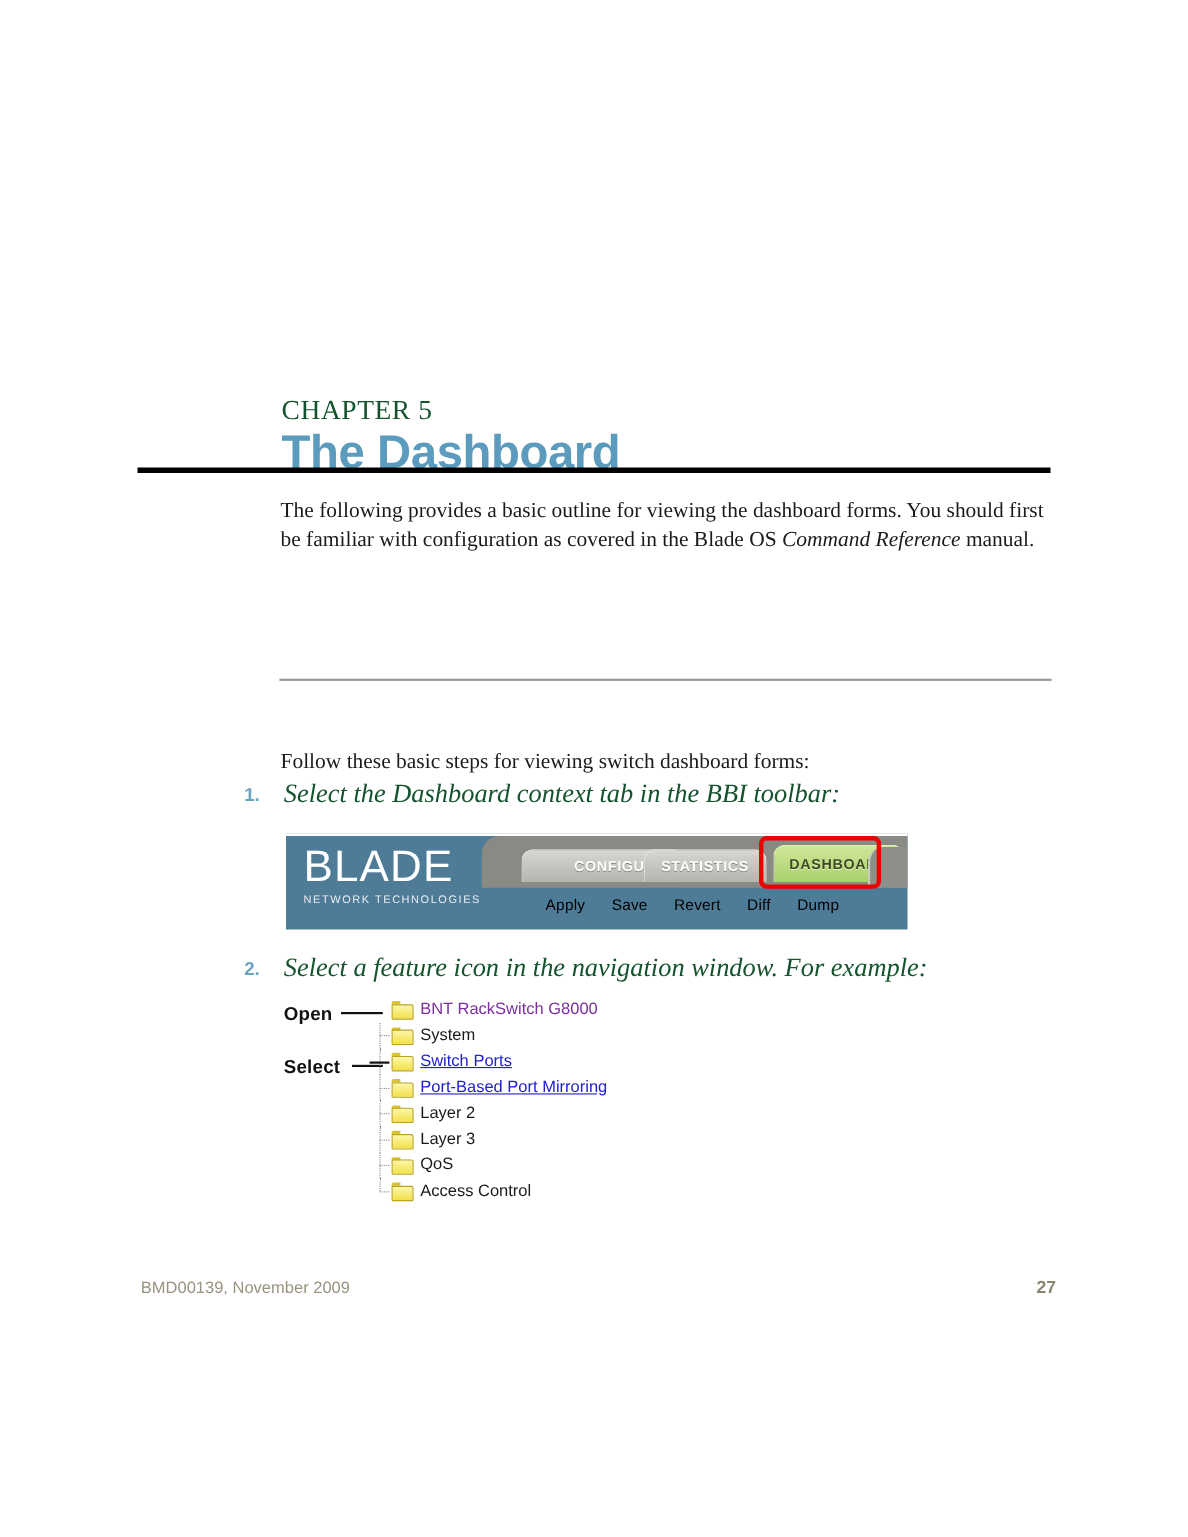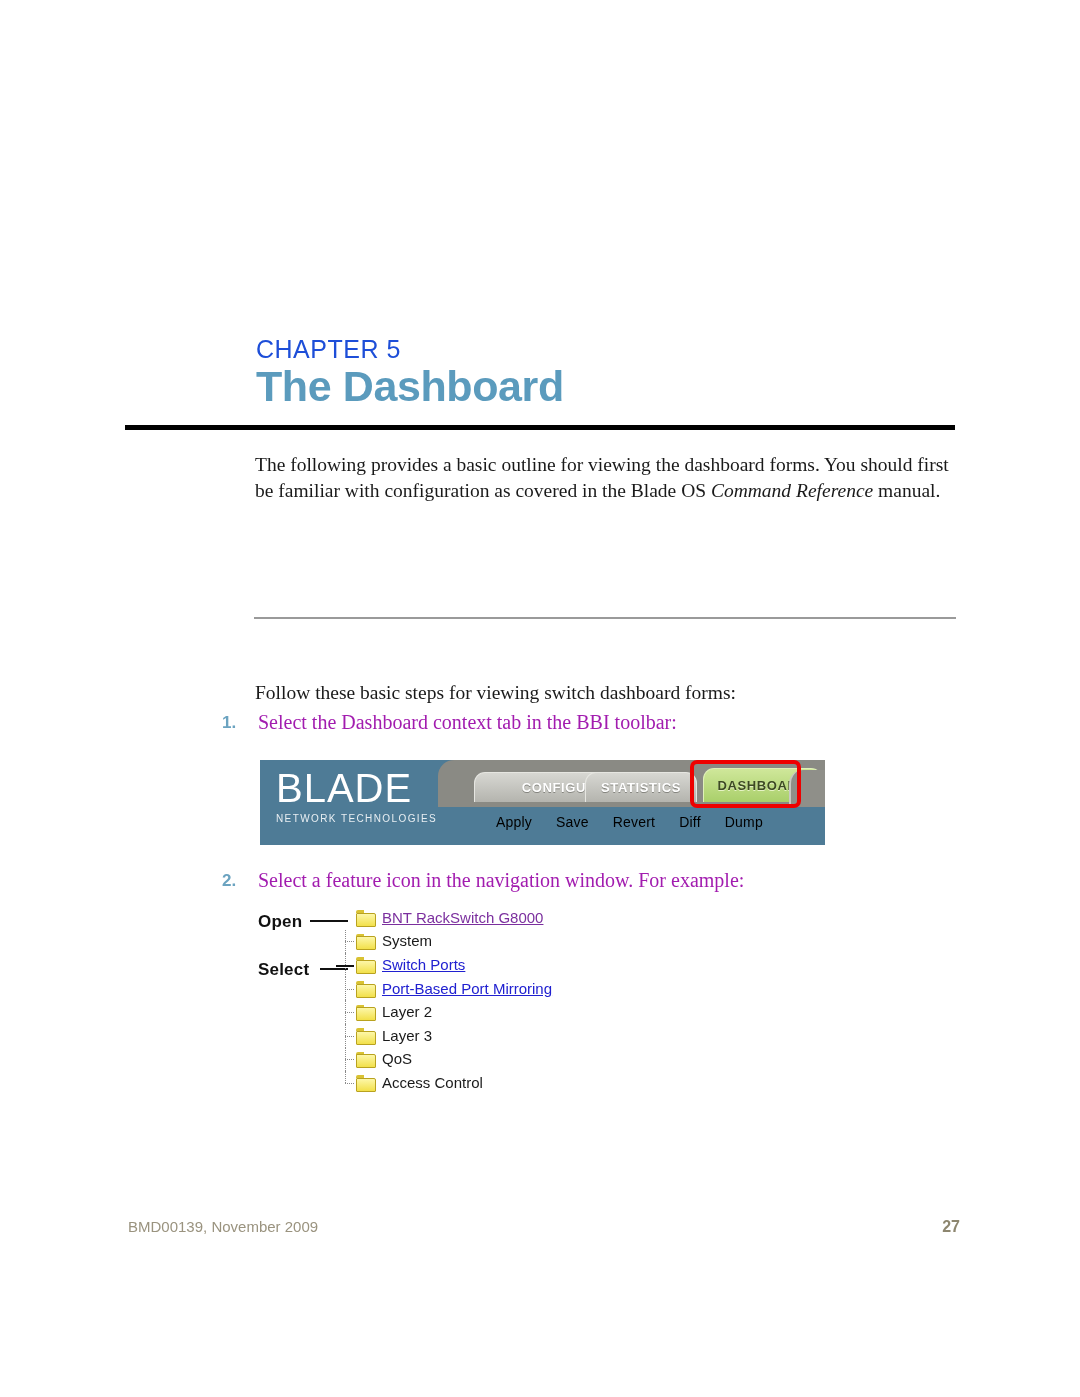--- a/index.html
+++ b/index.html
@@ -21,27 +21,28 @@
   }
 
   
   .chapter-block {
     position: absolute;
     left: 256px;
     top: 336px;
     width: 700px;
   }
   .chapter-label {
-    font-family: Liberation Sans, sans-serif;
-    color: #1d4ed8;
+    font-family: Liberation Serif, serif;
+    color: #14532d;
     font-size: 25px;
     letter-spacing: 0.5px;
     line-height: 1.05;
     font-variant: small-caps;
     text-transform: lowercase;
+    margin-top: 25px;
   }
   .chapter-label .cap {
     text-transform: uppercase;
   }
   .chapter-num {
     text-transform: none;
     font-variant: normal;
   }
   .chapter-title {
     font-family: "Liberation Sans", sans-serif;
@@ -114,23 +115,24 @@
   .step-num {
     font-family: "Liberation Sans", sans-serif;
     font-weight: bold;
     font-size: 17px;
     color: #6ba3c0;
     width: 36px;
     flex: 0 0 36px;
     line-height: 25px;
   }
   .step-text {
-    font-size: 20px;
+    font-size: 24px;
     line-height: 25px;
-    color: #a21caf;
+    color: #14532d;
+    font-style: italic;
   }
 
   
   .bbi-figure {
     position: absolute;
     left: 260px;
     top: 758px;
     width: 565px;
     height: 85px;
     background: #4e7b96;
@@ -354,33 +356,32 @@
     border-radius: 1px 2px 1px 1px;
   }
   .tree-label {
     font-size: 15px;
     color: #1a1a1a;
     line-height: 18px;
     white-space: nowrap;
   }
   .tree-label.link-visited {
     color: #7b2f9e;
-    text-decoration: underline;
   }
   .tree-label.link {
     color: #2020d0;
     text-decoration: underline;
   }
 
   
   .footer {
     position: absolute;
     left: 128px;
     right: 120px;
-    top: 1218px;
+    top: 1162px;
     display: flex;
     justify-content: space-between;
     align-items: baseline;
     font-family: "Liberation Sans", sans-serif;
     font-size: 15px;
     color: #9a937f;
   }
   .footer .pageno {
     font-weight: bold;
     color: #8d866f;

